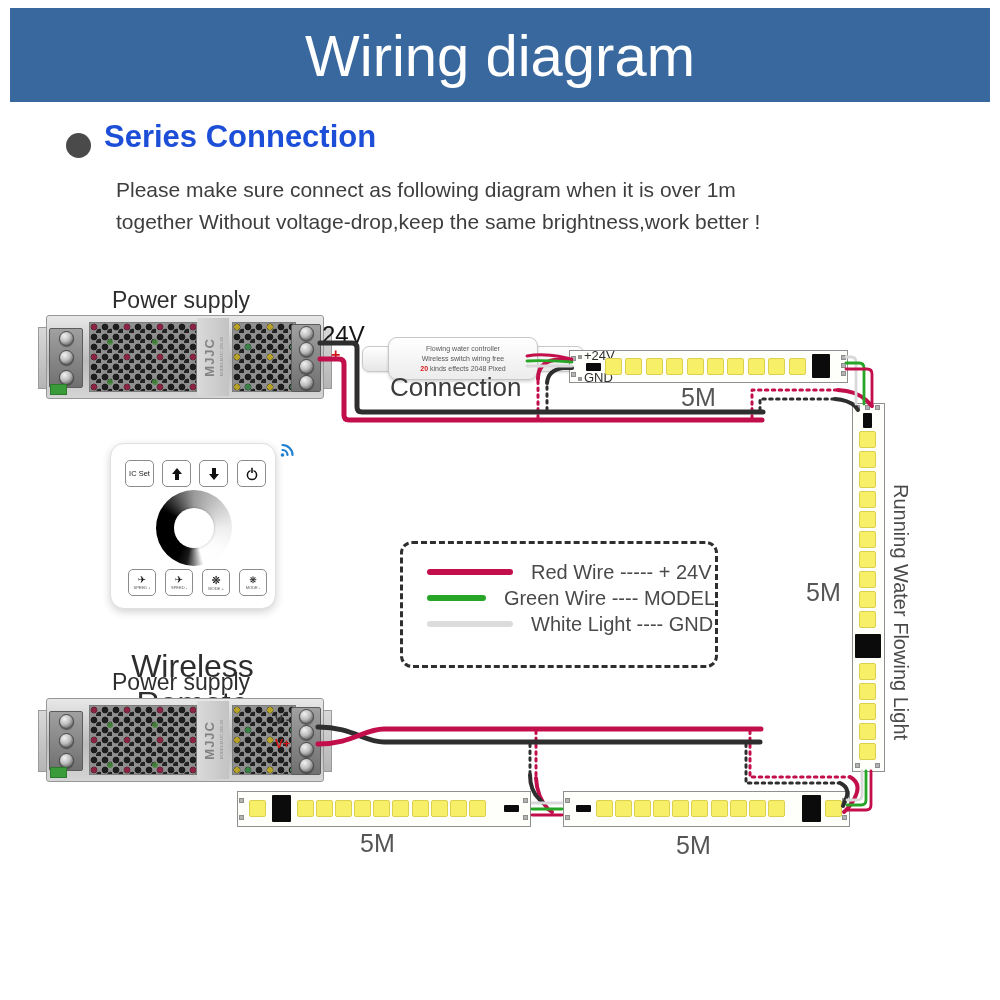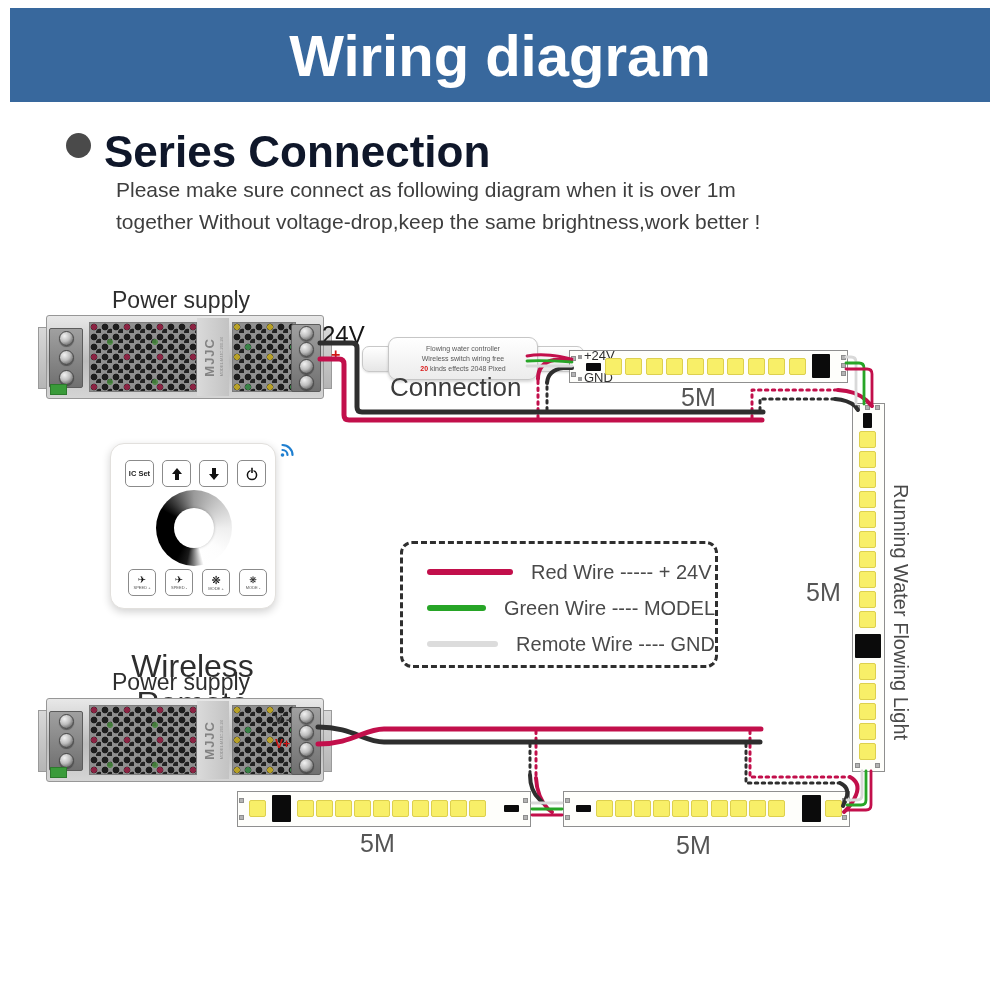--- a/index.html
+++ b/index.html
@@ -2,25 +2,25 @@
 <html><head>
 <meta charset="utf-8">
 <style>
   html,body{margin:0;padding:0;background:#fff;}
   #canvas{position:relative;width:1000px;height:1000px;background:#ffffff;overflow:hidden;
           font-family:"Liberation Sans", sans-serif;}
   .abs{position:absolute;}
 
   
   .banner{left:10px;top:8px;width:980px;height:94px;text-align:center;line-height:96px;
-          color:#ffffff;font-size:58px;font-weight:bold;letter-spacing:0px;}
+          color:#ffffff;font-size:58px;font-weight:normal;letter-spacing:0px;}
 
   
   .bullet{left:66px;top:133px;width:25px;height:25px;border-radius:50%;background:#4a4a4a;}
-  .heading{left:104px;top:127px;font-size:44px;font-weight:600;color:#0f172a;}
+  .heading{left:104px;top:119px;font-size:31px;font-weight:600;color:#1d4ed8;}
   .para{left:116px;top:174px;width:790px;font-size:21px;color:#3e3e3e;line-height:32px;}
 
   .big-label{font-size:23px;color:#2e2e2e;}
   .len-label{font-size:25px;color:#555555;}
 
   
   .psu{width:294px;height:84px;}
   .psu-tab{position:absolute;top:12px;width:11px;height:60px;background:linear-gradient(#d8d8d8,#b5b5b5);
            border:1px solid #9a9a9a;}
   .psu-body{position:absolute;left:8px;right:8px;top:0;bottom:0;border:1px solid #979797;border-radius:3px;
@@ -59,21 +59,21 @@
   .ctrl-line{font-size:7px;line-height:9px;color:#585858;white-space:nowrap;}
   .ctrl-red{color:#d91616;font-weight:bold;}
 
   
   .remote{left:110px;top:443px;width:164px;height:164px;background:#ffffff;border:1px solid #e2e0dd;
           border-radius:14px;box-shadow:0 3px 8px rgba(0,0,0,.18);}
   .rbtn{position:absolute;width:27px;height:25px;border:1.5px solid #8b8b8b;border-radius:5px;background:#fff;
         display:flex;align-items:center;justify-content:center;}
   .rbtn2{position:absolute;width:26px;height:25px;border:1.5px solid #8b8b8b;border-radius:5px;background:#fff;
         display:flex;flex-direction:column;align-items:center;justify-content:center;}
-  .rbtn-label{font-size:7.5px;color:#222;font-weight:bold;}
+  .rbtn-label{font-size:7.5px;color:#222;}
   .rbtn-sub{font-size:4px;color:#555;line-height:4px;margin-top:1px;}
   .dial{position:absolute;left:45px;top:46px;width:76px;height:76px;border-radius:50%;
         background:conic-gradient(from 0deg,#9a9a9a 0deg,#c8c8c8 45deg,#efefef 90deg,#fdfdfd 130deg,
                    #ffffff 165deg,#1a1a1a 192deg,#000000 210deg,#000000 300deg,#555555 332deg,#9a9a9a 360deg);}
   .dial-inner{position:absolute;left:18px;top:18px;width:40px;height:40px;border-radius:50%;background:#ffffff;
               box-shadow:0 0 3px rgba(0,0,0,.25);}
   .remote-label{left:100px;top:620px;width:185px;text-align:center;font-size:32px;color:#2e2e2e;margin-top:28px;}
 
   
   .strip{position:absolute;background:#fefefb;border:1.5px solid #8f8f8f;box-sizing:border-box;}
@@ -81,21 +81,21 @@
   .leds-row{position:absolute;display:flex;}
   .leds-col{position:absolute;display:flex;flex-direction:column;}
   .chip{position:absolute;background:#0b0b0b;border-radius:1px;}
   .pad{position:absolute;width:5px;height:5px;background:#b3b3b3;border:1px solid #8d8d8d;box-sizing:border-box;}
   .io-label{position:absolute;font-size:13px;color:#2f2f2f;line-height:13px;white-space:nowrap;}
   .io-label::before{content:"";display:inline-block;width:4px;height:4px;background:#9a9a9a;margin-right:2px;vertical-align:middle;}
   .side-label{left:889px;top:484px;height:260px;writing-mode:vertical-lr;font-size:20px;color:#4a4a4a;}
 
   
   .legend{left:400px;top:541px;width:318px;height:127px;border:3px dashed #2f2f2f;border-radius:12px;
-          box-sizing:border-box;padding:15px 0 0 24px;display:flex;flex-direction:column;gap:10px;}
+          box-sizing:border-box;padding:15px 0 0 24px;display:flex;flex-direction:column;}
   .legend-row{display:flex;align-items:center;gap:18px;height:26px;}
   .legend-swatch{width:86px;height:6px;border-radius:3px;}
   .legend-text{font-size:20px;color:#4a4a4a;white-space:nowrap;}
 
   svg.wires{position:absolute;left:0;top:0;z-index:40;pointer-events:none;}
 </style>
 </head>
 <body>
 
 <div id="canvas">
@@ -334,21 +334,21 @@
     <div class="legend-row">
       <div class="legend-swatch" style="background-color: rgb(194, 15, 75);"></div>
       <span class="legend-text">Red Wire ----- + 24V</span>
     </div>
     <div class="legend-row">
       <div class="legend-swatch" style="background-color: rgb(39, 165, 39);"></div>
       <span class="legend-text">Green Wire ---- MODEL</span>
     </div>
     <div class="legend-row">
       <div class="legend-swatch" style="background-color: rgb(220, 220, 220);"></div>
-      <span class="legend-text">Remote Wire ---- GND</span>
+      <span class="legend-text">White Light ---- GND</span>
     </div>
   </div>
 
   <svg class="wires" width="1000" height="1000" viewBox="0 0 1000 1000">
     <g fill="none" stroke-linecap="round" stroke-linejoin="round">
 
       <g stroke-width="3" stroke-dasharray="2.5 4.4">
         <path d="M538,418 L538,378" stroke="#c20f4b"></path>
         <path d="M547,410 L547,382" stroke="#2e2e2e"></path>
         <path d="M752,418 L752,390 L838,390" stroke="#c20f4b"></path>

